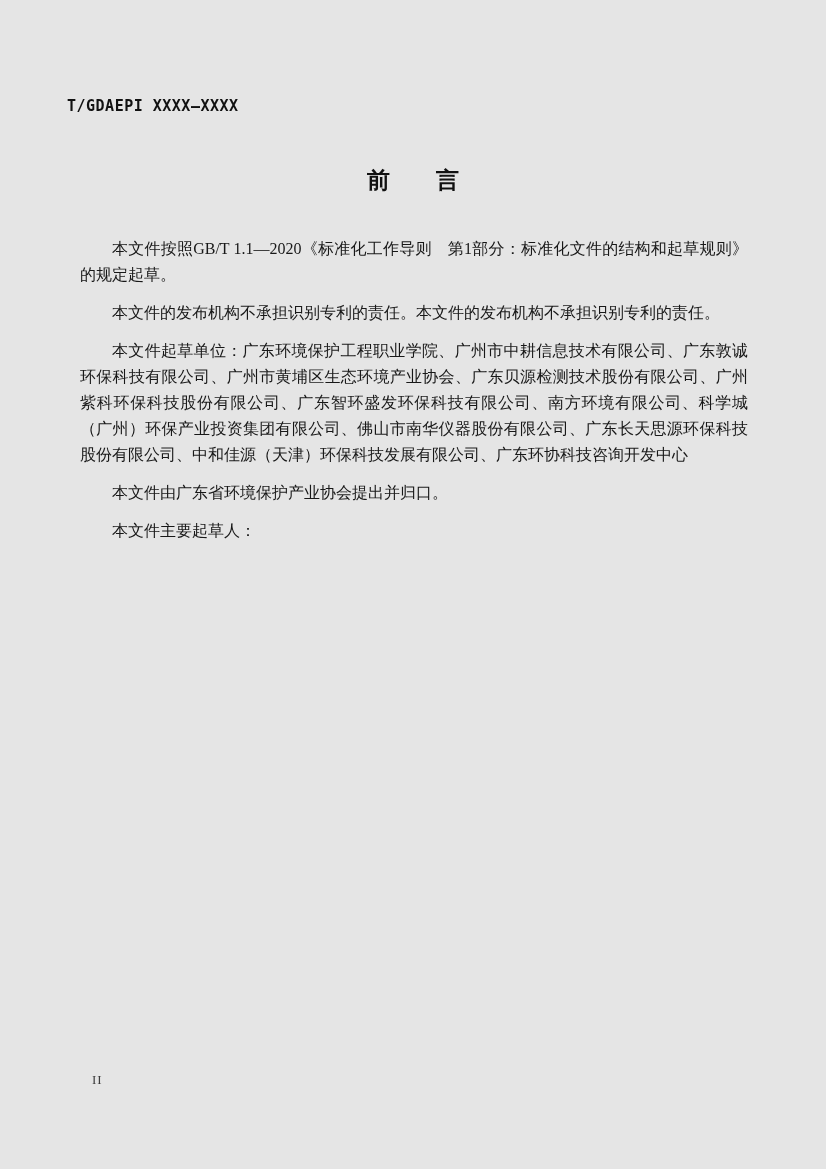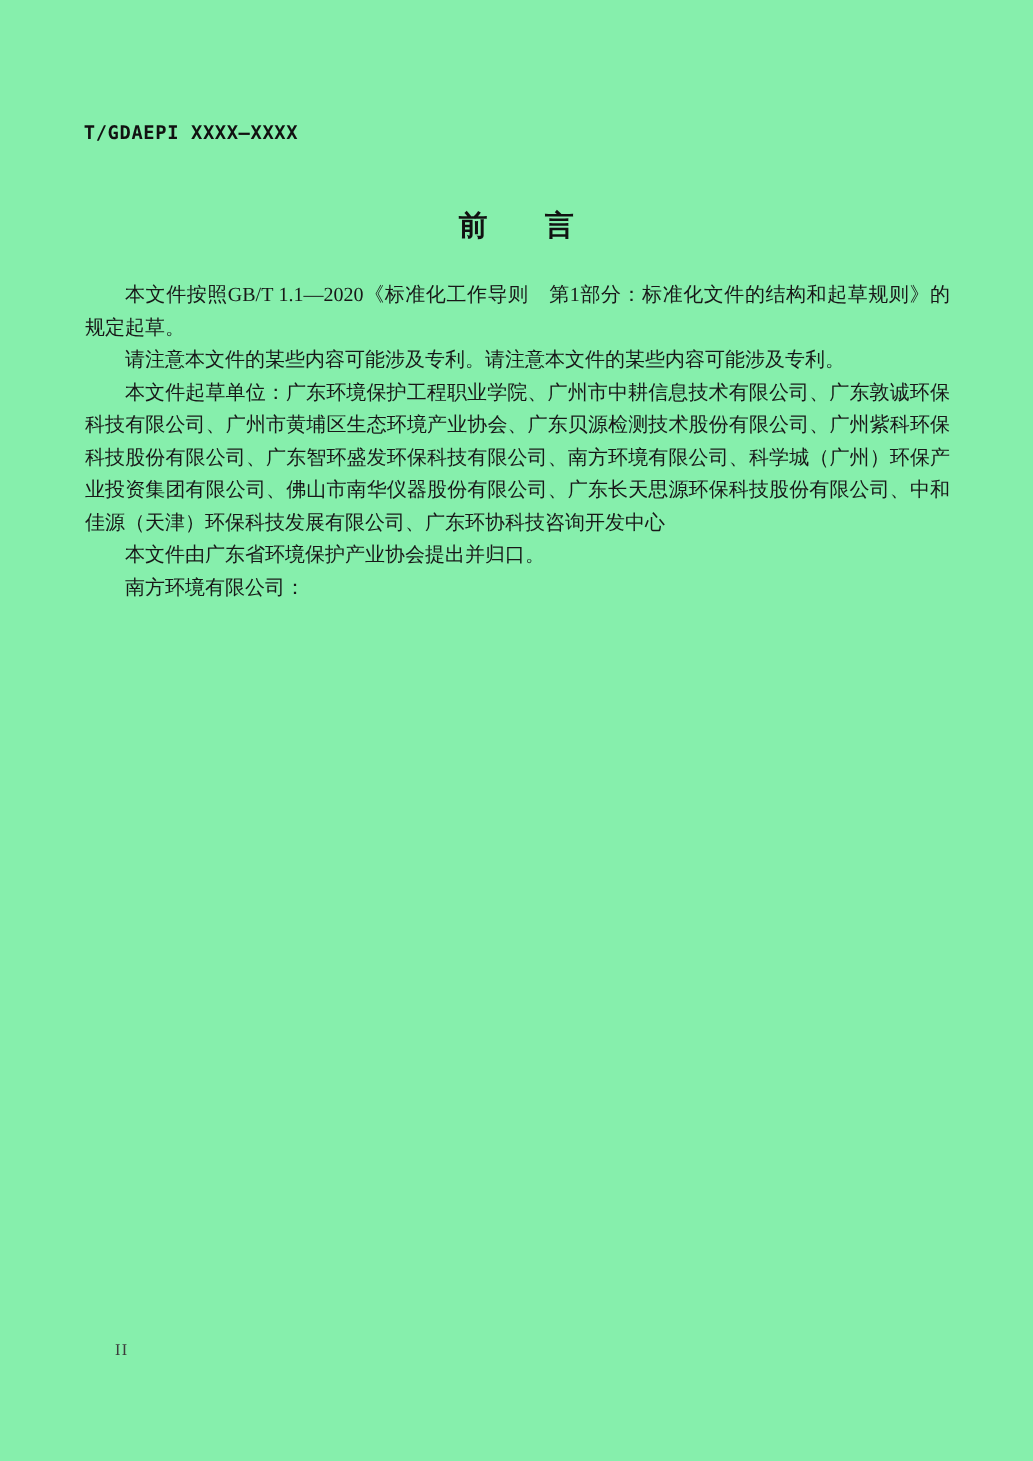--- a/index.html
+++ b/index.html
@@ -4,21 +4,21 @@
 <style>
   html, body {
     margin: 0;
     padding: 0;
     background: #ffffff;
   }
   .page {
     position: relative;
     width: 826px;
     height: 1169px;
-    background: #86efac;
+    background: #e5e5e5;
     overflow: hidden;
     font-family: "Liberation Serif", "DejaVu Serif", serif;
     color: #141414;
   }
   .doc-header {
     position: absolute;
     top: 97px;
     left: 67px;
     font-family: "DejaVu Sans Mono", "Liberation Mono", monospace;
     font-weight: 700;
@@ -42,21 +42,21 @@
     position: absolute;
     top: 224px;
     left: 68px;
     width: 692px;
     font-size: 16px;
     line-height: 26px;
     text-align: justify;
     color: #181818;
   }
   .doc-body p {
-    margin: 0;
+    margin: 12px;
     padding: 0;
     text-indent: 2em;
   }
   .page-number {
     position: absolute;
     top: 1072px;
     left: 92px;
     font-size: 13px;
     letter-spacing: 1px;
     color: #3c3c3c;
@@ -68,21 +68,21 @@
 <body>
 
 <div class="page">
 
   <div class="doc-header">T/GDAEPI XXXX—XXXX</div>
 
   <div class="doc-title">前　　言</div>
 
   <div class="doc-body">
     <p>本文件按照GB/T 1.1—2020《标准化工作导则　第1部分：标准化文件的结构和起草规则》的规定起草。</p>
-    <p>请注意本文件的某些内容可能涉及专利。请注意本文件的某些内容可能涉及专利。</p>
+    <p>本文件的发布机构不承担识别专利的责任。本文件的发布机构不承担识别专利的责任。</p>
     <p>本文件起草单位：广东环境保护工程职业学院、广州市中耕信息技术有限公司、广东敦诚环保科技有限公司、广州市黄埔区生态环境产业协会、广东贝源检测技术股份有限公司、广州紫科环保科技股份有限公司、广东智环盛发环保科技有限公司、南方环境有限公司、科学城（广州）环保产业投资集团有限公司、佛山市南华仪器股份有限公司、广东长天思源环保科技股份有限公司、中和佳源（天津）环保科技发展有限公司、广东环协科技咨询开发中心</p>
     <p>本文件由广东省环境保护产业协会提出并归口。</p>
-    <p>南方环境有限公司：</p>
+    <p>本文件主要起草人：</p>
   </div>
 
   <div class="page-number">II</div>
 
 </div>
 
 </body></html>

